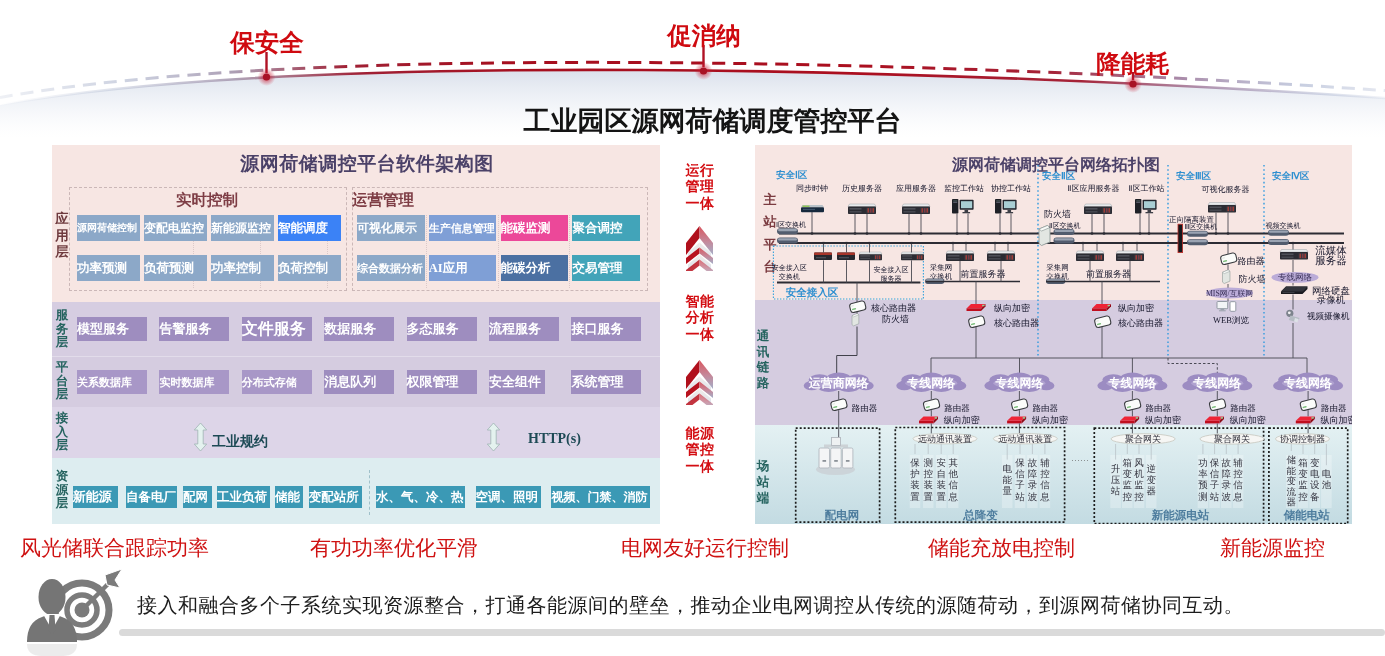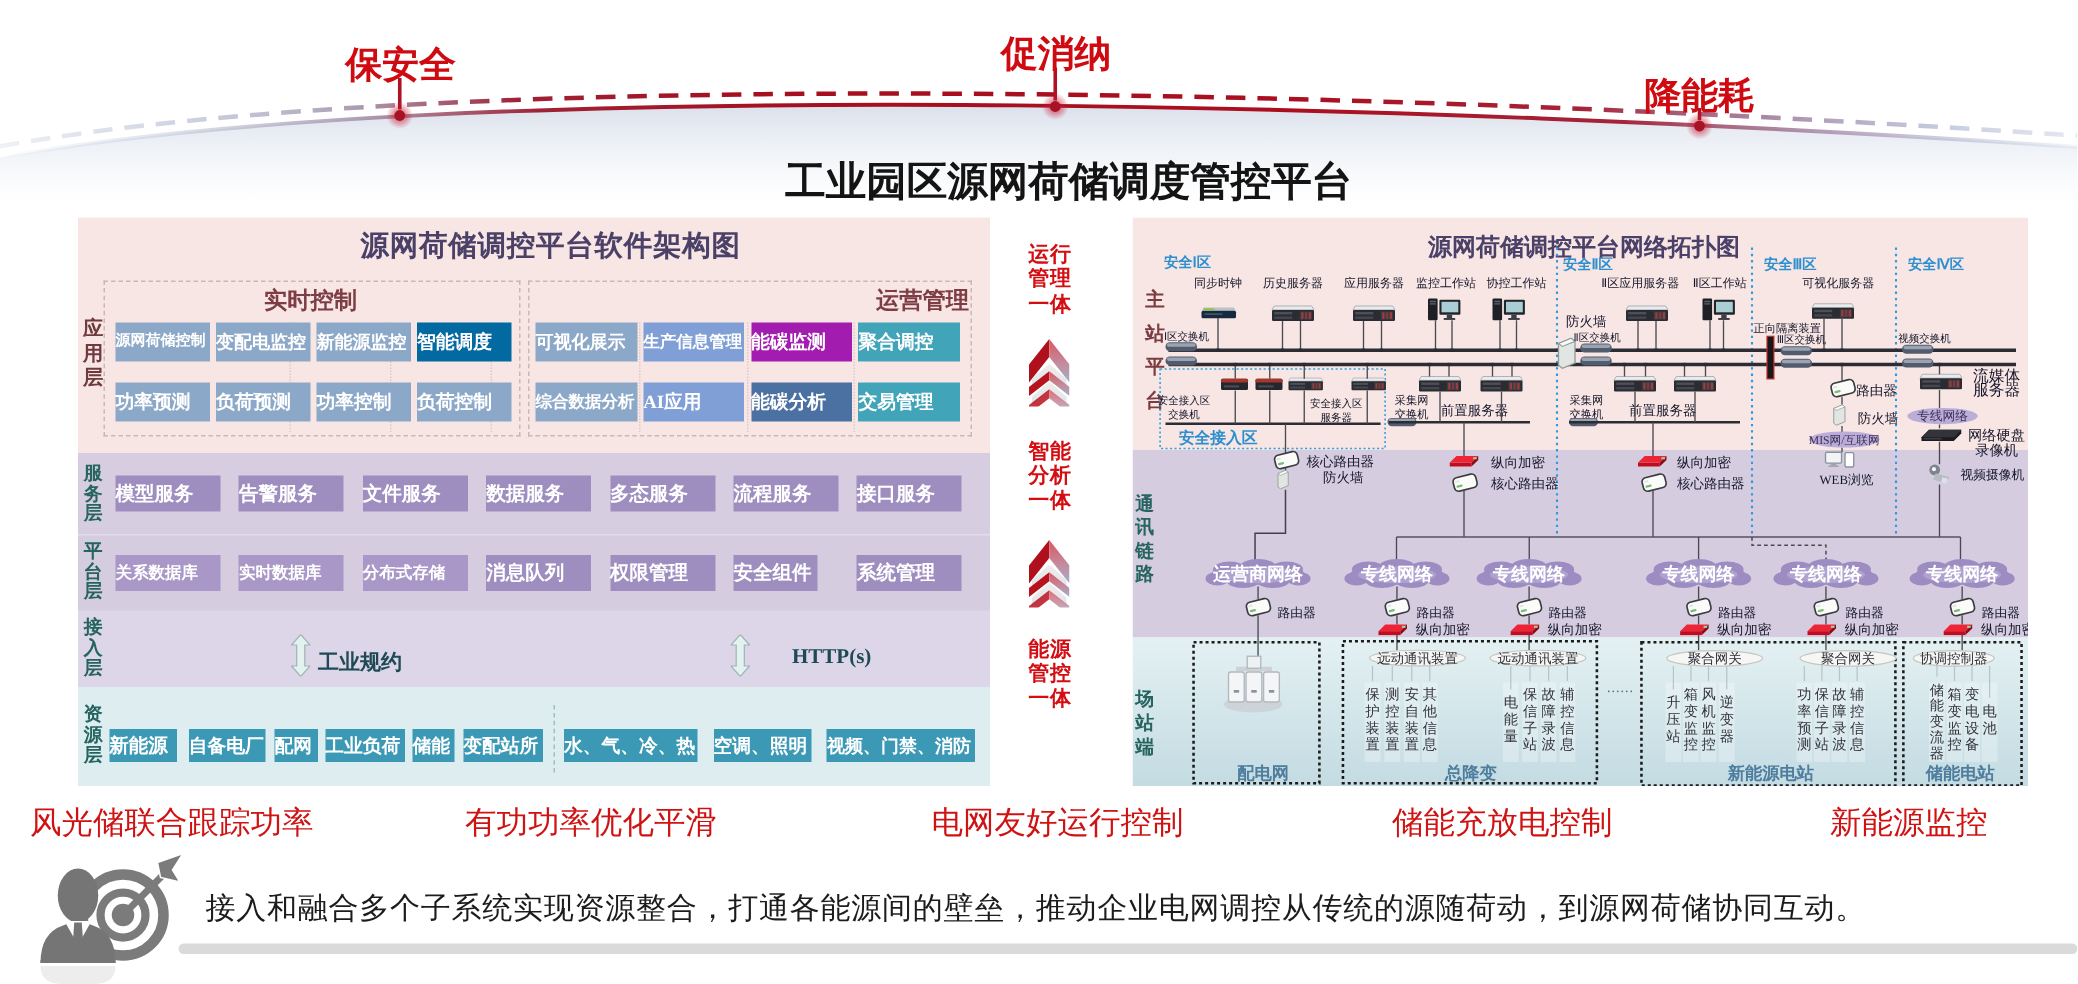--- a/index.html
+++ b/index.html
@@ -70,54 +70,54 @@
 <div class="abs rlab" style="left:634px;top:19px;width:140px">促消纳</div>
 <div class="abs rlab" style="left:1063px;top:47px;width:140px">降能耗</div>
 <div class="abs" style="left:400px;top:103px;width:625px;text-align:center;font-size:27px;font-weight:700;color:#141414;letter-spacing:0px">工业园区源网荷储调度管控平台</div>
 
 <div class="abs" style="left:52px;top:145px;width:608px;height:379px;background:#f7e6e3">
 <div class="abs ser" style="left:0px;top:6px;width:630px;text-align:center;font-size:19px;font-weight:bold;color:#4b4168;letter-spacing:0.5px">源网荷储调控平台软件架构图</div>
 <div class="abs vlab" style="left:2px;top:66px;color:#6e3a3e;line-height:16.5px;font-size:13.5px">应<br>用<br>层</div>
 <div class="abs" style="left:17px;top:42px;width:276px;height:102px;border:1px dashed #cbb7b7"></div>
 <div class="abs ser" style="left:17px;top:45px;width:276px;text-align:center;font-size:15.5px;font-weight:bold;color:#7e3d45">实时控制</div>
 <div class="abs" style="left:300px;top:42px;width:294px;height:102px;border:1px dashed #cbb7b7"></div>
-<div class="abs ser" style="left:300px;top:45px;width:294px;text-align:right;font-size:15.5px;font-weight:bold;color:#7e3d45">运营管理</div>
+<div class="abs ser" style="left:300px;top:45px;width:294px;text-align:left;font-size:15.5px;font-weight:bold;color:#7e3d45">运营管理</div>
 <div class="abs" style="left:140.5px;top:70px;height:73px;border-left:1px dotted #dcc9c9"></div>
 <div class="abs" style="left:207.5px;top:70px;height:73px;border-left:1px dotted #dcc9c9"></div>
 <div class="abs" style="left:274.5px;top:70px;height:73px;border-left:1px dotted #dcc9c9"></div>
 <div class="abs" style="left:374px;top:70px;height:73px;border-left:1px dotted #dcc9c9"></div>
 <div class="abs" style="left:445.5px;top:70px;height:73px;border-left:1px dotted #dcc9c9"></div>
 <div class="abs" style="left:516.5px;top:70px;height:73px;border-left:1px dotted #dcc9c9"></div>
 <div class="btn" style="left:25px;top:70px;width:63px;height:26px;line-height:26px;background:#8ca8c8;font-size:10px">源网荷储控制</div>
 <div class="btn" style="left:92px;top:70px;width:63px;height:26px;line-height:26px;background:#8ca8c8;font-size:12px">变配电监控</div>
 <div class="btn" style="left:159px;top:70px;width:63px;height:26px;line-height:26px;background:#8ca8c8;font-size:12px">新能源监控</div>
-<div class="btn" style="left:226px;top:70px;width:63px;height:26px;line-height:26px;background:#0369a1;font-size:12.5px">智能调度</div>
+<div class="btn" style="left:226px;top:70px;width:63px;height:26px;line-height:26px;background:#3b82f6;font-size:12.5px">智能调度</div>
 <div class="btn" style="left:25px;top:110px;width:63px;height:26px;line-height:26px;background:#8ca8c8;font-size:12.5px">功率预测</div>
 <div class="btn" style="left:92px;top:110px;width:63px;height:26px;line-height:26px;background:#8ca8c8;font-size:12.5px">负荷预测</div>
 <div class="btn" style="left:159px;top:110px;width:63px;height:26px;line-height:26px;background:#8ca8c8;font-size:12.5px">功率控制</div>
 <div class="btn" style="left:226px;top:110px;width:63px;height:26px;line-height:26px;background:#8ca8c8;font-size:12.5px">负荷控制</div>
 <div class="btn" style="left:305.0px;top:70px;width:67.5px;height:26px;line-height:26px;background:#8ca8c8;font-size:12px">可视化展示</div>
 <div class="btn" style="left:376.8px;top:70px;width:67.5px;height:26px;line-height:26px;background:#7f9fd6;font-size:11px">生产信息管理</div>
-<div class="btn" style="left:448.6px;top:70px;width:67.5px;height:26px;line-height:26px;background:#a21caf;font-size:12.5px">能碳监测</div>
+<div class="btn" style="left:448.6px;top:70px;width:67.5px;height:26px;line-height:26px;background:#ec4899;font-size:12.5px">能碳监测</div>
 <div class="btn" style="left:520.4px;top:70px;width:67.5px;height:26px;line-height:26px;background:#42a4b9;font-size:12.5px">聚合调控</div>
 <div class="btn" style="left:305.0px;top:110px;width:67.5px;height:26px;line-height:26px;background:#8ca8c8;font-size:11px">综合数据分析</div>
 <div class="btn" style="left:376.8px;top:110px;width:67.5px;height:26px;line-height:26px;background:#7f9fd6;font-size:12.5px">AI应用</div>
 <div class="btn" style="left:448.6px;top:110px;width:67.5px;height:26px;line-height:26px;background:#4b70a2;font-size:12.5px">能碳分析</div>
 <div class="btn" style="left:520.4px;top:110px;width:67.5px;height:26px;line-height:26px;background:#42a4b9;font-size:12.5px">交易管理</div>
 <div class="abs" style="left:0;top:157px;width:608px;height:54px;background:#d6cde1"></div>
 <div class="abs" style="left:0;top:211px;width:608px;height:51px;background:#d5cce0;border-top:1px solid #e2dcea"></div>
 <div class="abs" style="left:0;top:262px;width:608px;height:51px;background:#ddd5e8"></div>
 <div class="abs" style="left:0;top:313px;width:608px;height:66px;background:#ddedf0"></div>
 <div class="abs vlab" style="left:2px;top:164px;color:#266460;line-height:13.5px;font-size:12.5px">服<br>务<br>层</div>
 <div class="abs vlab" style="left:2px;top:216px;color:#266460;line-height:13.5px;font-size:12.5px">平<br>台<br>层</div>
 <div class="abs vlab" style="left:2px;top:267px;color:#266460;line-height:13.5px;font-size:12.5px">接<br>入<br>层</div>
 <div class="abs vlab" style="left:2px;top:325px;color:#266460;line-height:13.5px;font-size:12.5px">资<br>源<br>层</div>
 <div class="btn" style="left:25.0px;top:172px;width:70px;height:24px;line-height:24px;background:#9e8dbf;font-size:13px">模型服务</div>
 <div class="btn" style="left:107.4px;top:172px;width:70px;height:24px;line-height:24px;background:#9e8dbf;font-size:13px">告警服务</div>
-<div class="btn" style="left:189.8px;top:172px;width:70px;height:24px;line-height:24px;background:#9e8dbf;font-size:13px">文件服务</div>
+<div class="btn" style="left:189.8px;top:172px;width:70px;height:24px;line-height:24px;background:#9e8dbf;font-size:16px">文件服务</div>
 <div class="btn" style="left:272.20000000000005px;top:172px;width:70px;height:24px;line-height:24px;background:#9e8dbf;font-size:13px">数据服务</div>
 <div class="btn" style="left:354.6px;top:172px;width:70px;height:24px;line-height:24px;background:#9e8dbf;font-size:13px">多态服务</div>
 <div class="btn" style="left:437.0px;top:172px;width:70px;height:24px;line-height:24px;background:#9e8dbf;font-size:13px">流程服务</div>
 <div class="btn" style="left:519.4000000000001px;top:172px;width:70px;height:24px;line-height:24px;background:#9e8dbf;font-size:13px">接口服务</div>
 <div class="btn" style="left:25.0px;top:225px;width:70px;height:24px;line-height:24px;background:#a897c7;font-size:11px">关系数据库</div>
 <div class="btn" style="left:107.4px;top:225px;width:70px;height:24px;line-height:24px;background:#a897c7;font-size:11px">实时数据库</div>
 <div class="btn" style="left:189.8px;top:225px;width:70px;height:24px;line-height:24px;background:#a897c7;font-size:11px">分布式存储</div>
 <div class="btn" style="left:272.20000000000005px;top:225px;width:70px;height:24px;line-height:24px;background:#9e8dbf;font-size:13px">消息队列</div>
 <div class="btn" style="left:354.6px;top:225px;width:70px;height:24px;line-height:24px;background:#9e8dbf;font-size:13px">权限管理</div>
 <div class="btn" style="left:437.0px;top:225px;width:56px;height:24px;line-height:24px;background:#9e8dbf;font-size:13px">安全组件</div>

